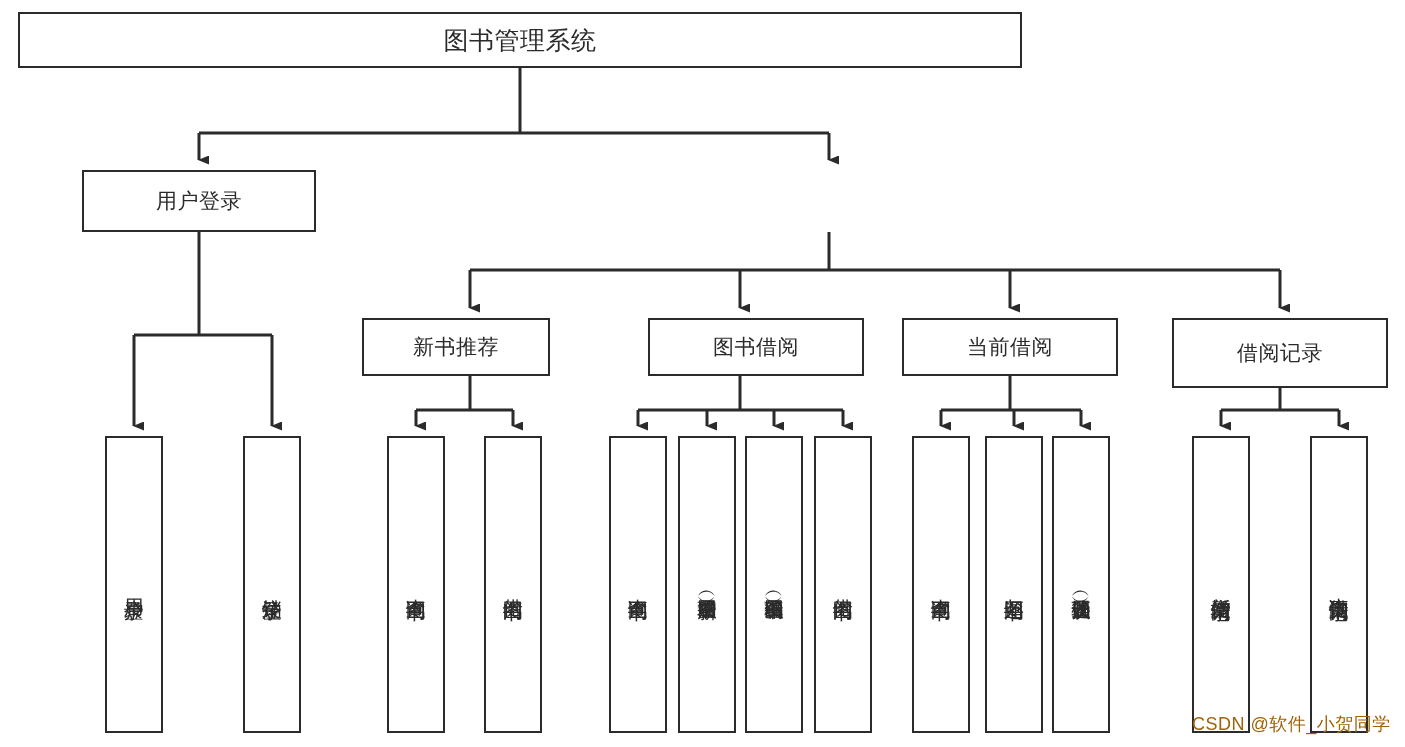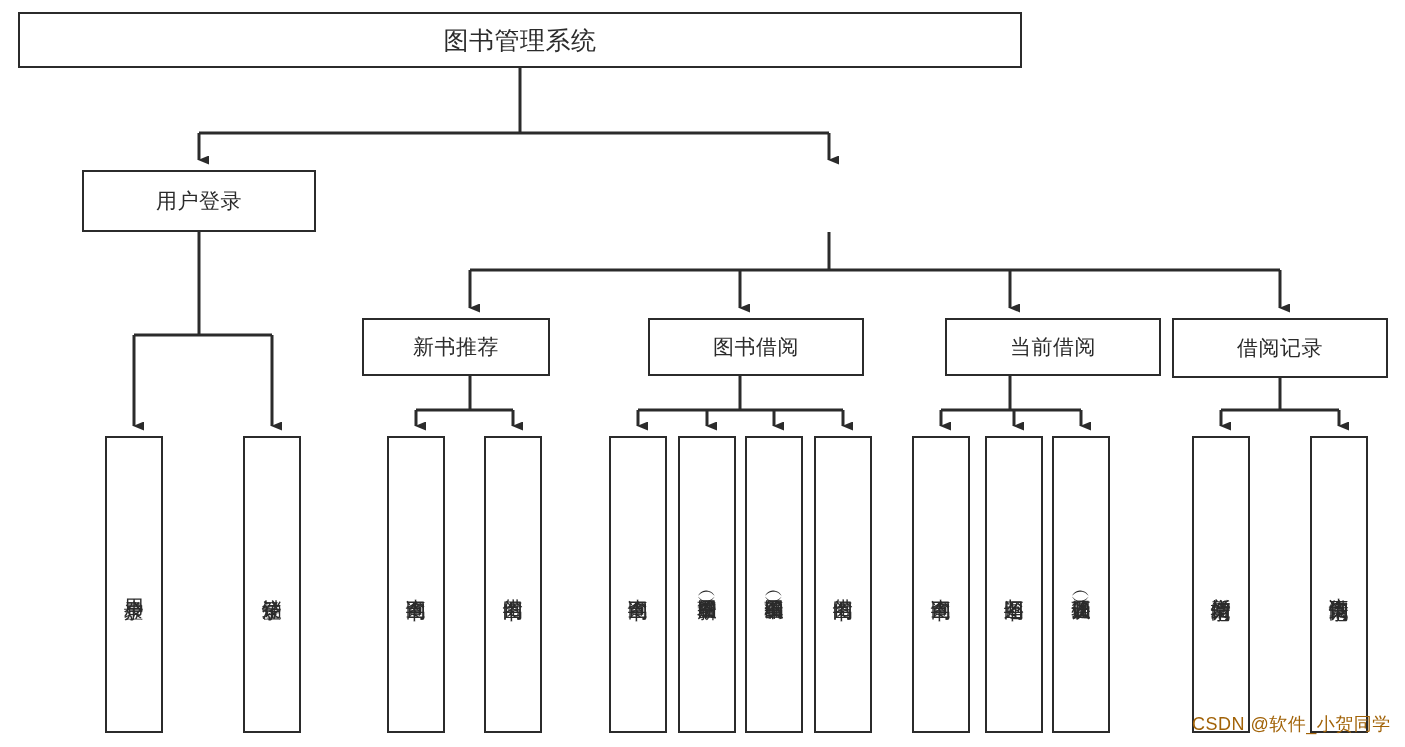--- a/index.html
+++ b/index.html
@@ -138,24 +138,24 @@
   <div class="node horiz" style="left: 82px; top: 170px; width: 234px; height: 62px;">
     <span class="label">用户登录</span>
   </div>
 
   <div class="node horiz" style="left: 362px; top: 318px; width: 188px; height: 58px;">
     <span class="label">新书推荐</span>
   </div>
   <div class="node horiz" style="left: 632px; top: 318px; width: 216px; height: 58px; margin-left: 16px;">
     <span class="label">图书借阅</span>
   </div>
-  <div class="node horiz" style="left: 945px; top: 318px; width: 216px; height: 58px;">
+  <div class="node horiz" style="left: 902px; top: 318px; width: 216px; height: 58px;">
     <span class="label">当前借阅</span>
   </div>
-  <div class="node horiz" style="left: 1172px; top: 318px; width: 216px; height: 60px;">
+  <div class="node horiz" style="left: 1172px; top: 318px; width: 216px; height: 70px;">
     <span class="label">借阅记录</span>
   </div>
 
   <div class="node vert" style="left: 105px; top: 436px; width: 58px; height: 297px;">
     <span class="label">用户登录</span>
   </div>
   <div class="node vert" style="left: 243px; top: 436px; width: 58px; height: 297px;">
     <span class="label">注销登录</span>
   </div>
   <div class="node vert" style="left: 387px; top: 436px; width: 58px; height: 297px;">

